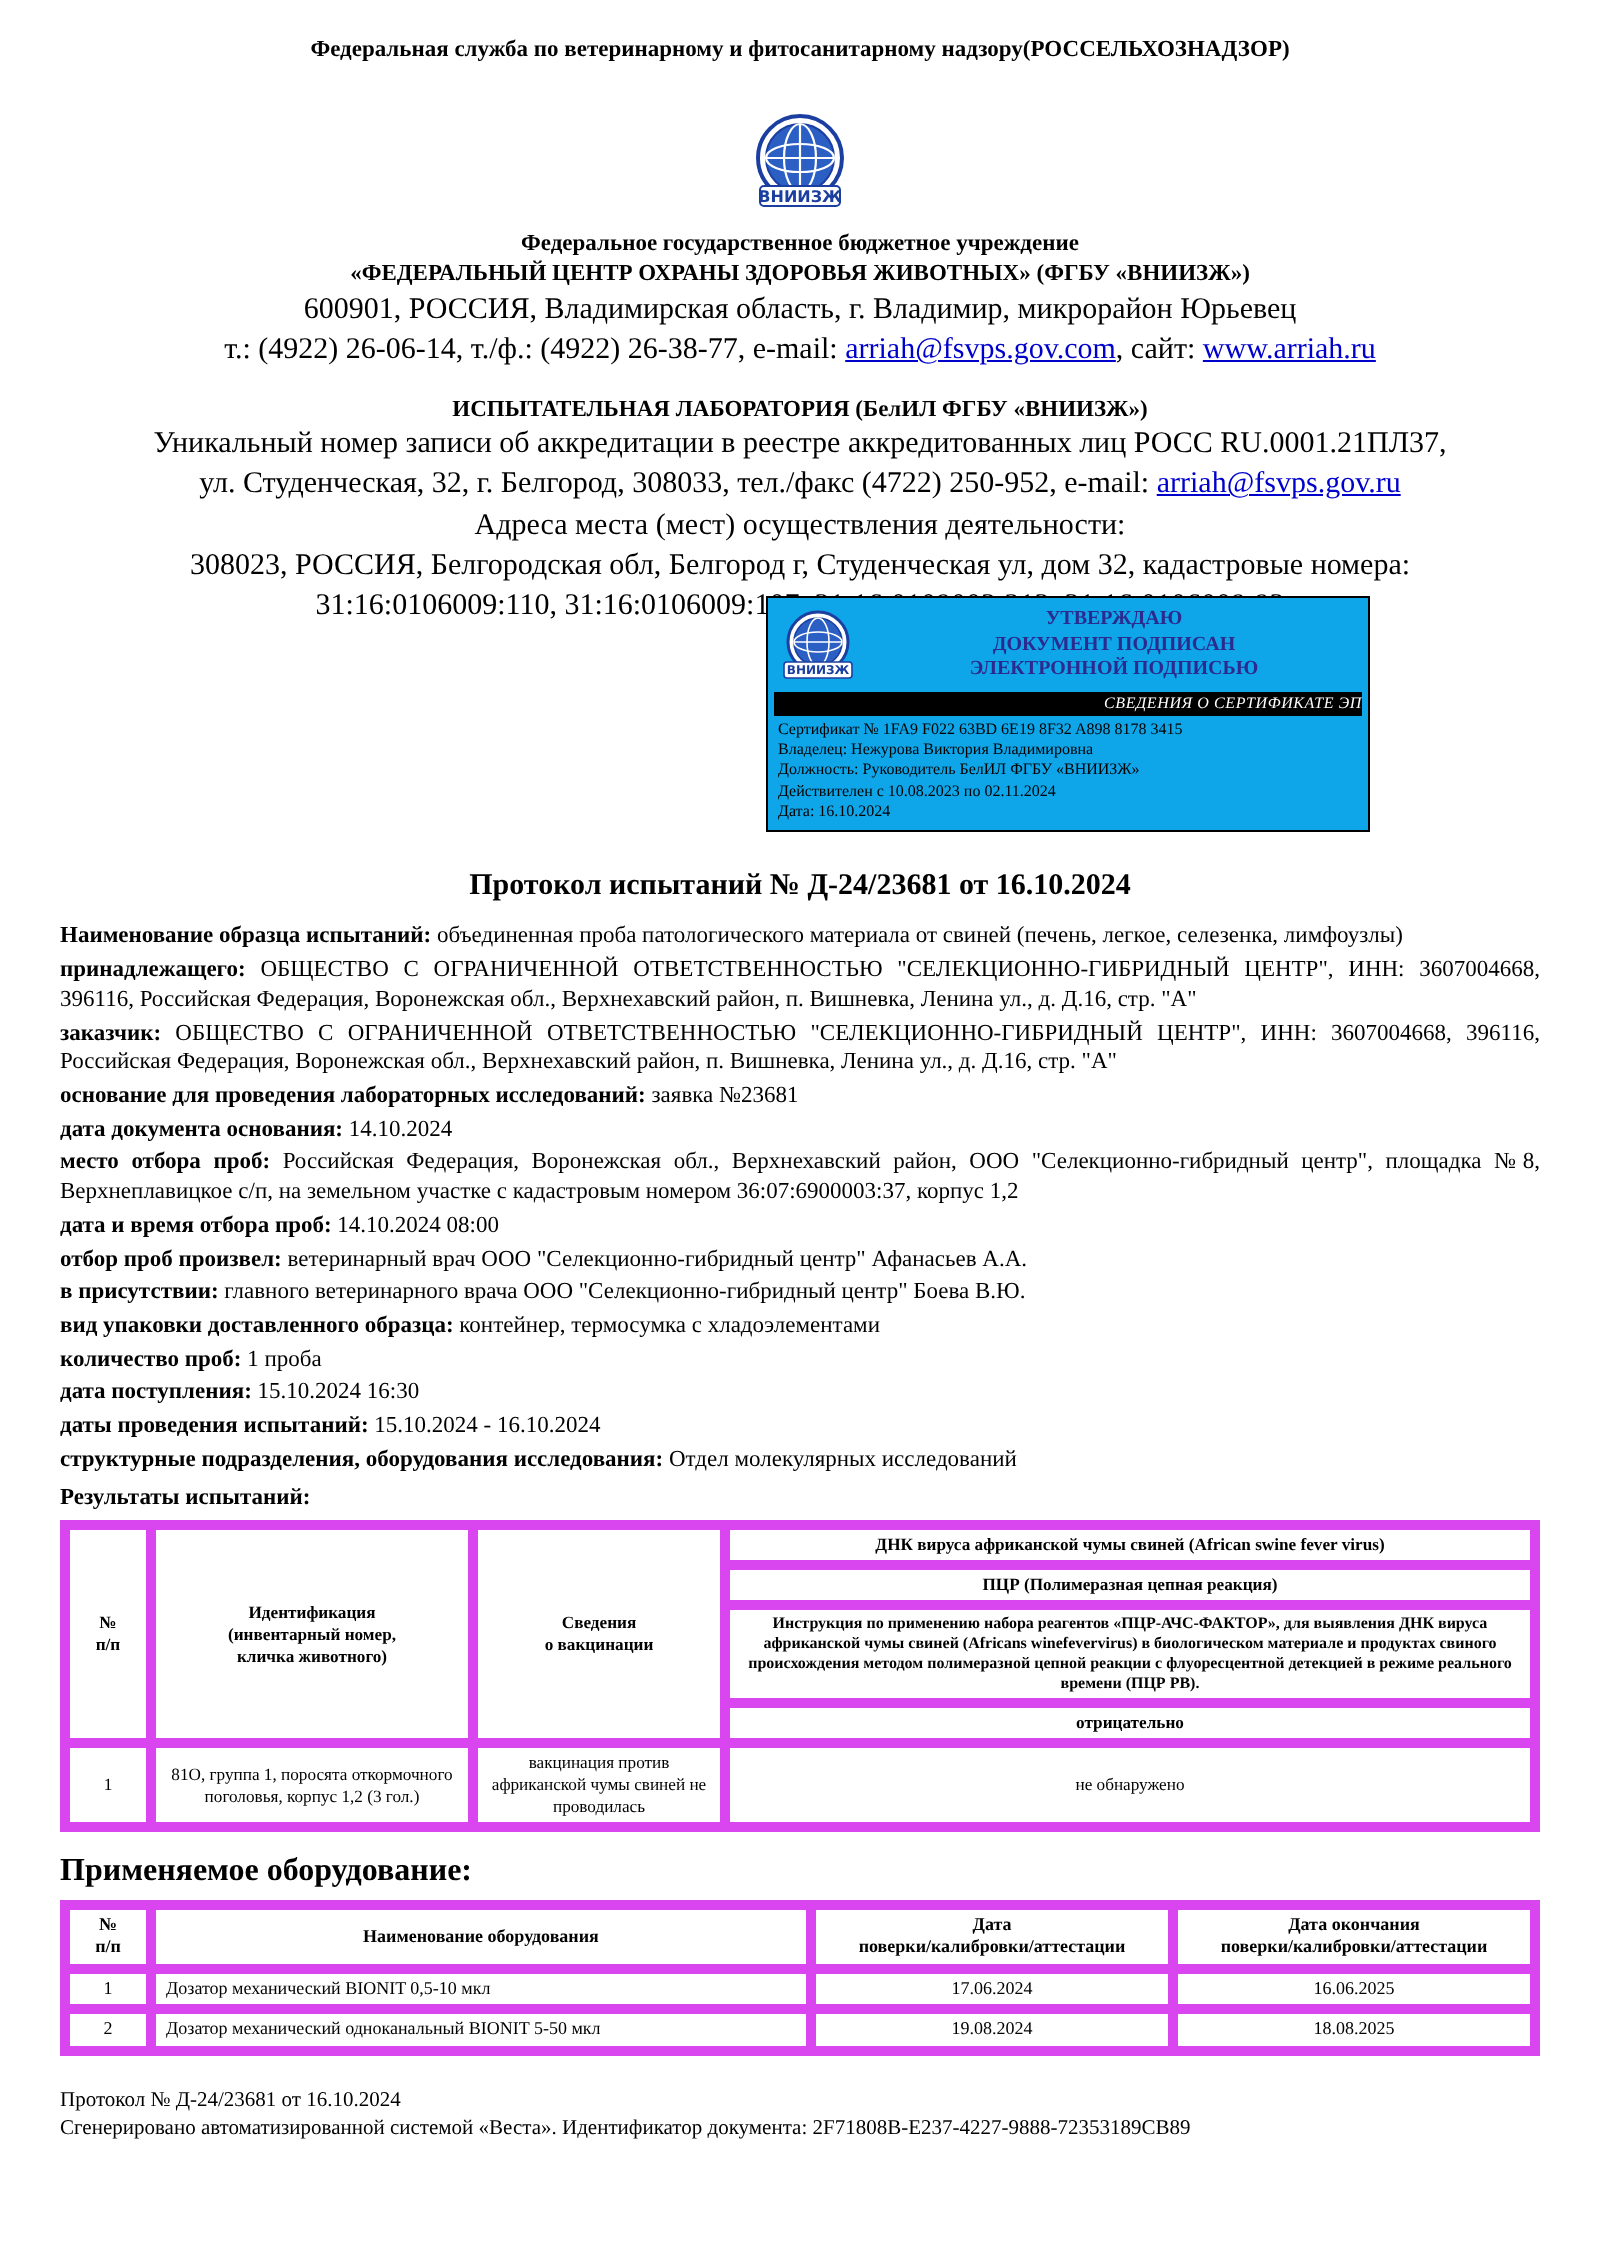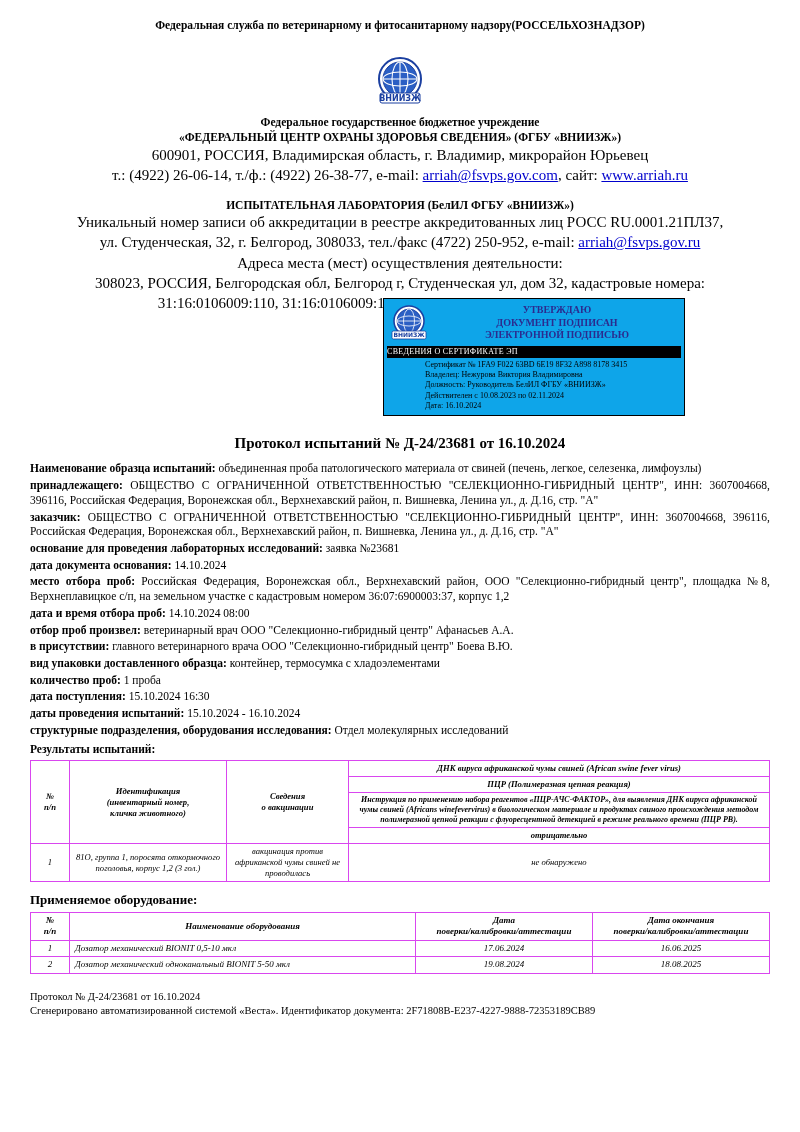--- a/index.html
+++ b/index.html
@@ -72,62 +72,61 @@
     flex: 1;
     text-align: center;
     color: #2b2b8f;
     font-weight: bold;
     font-size: 10px;
     line-height: 1.25;
   }
   .stamp-bar {
     background: #000;
     color: #fff;
-    text-align: left;
+    text-align: right;
     font-size: 8px;
     letter-spacing: .3px;
     padding: 1px 0;
     margin: 2px 3px;
+    font-style: italic;
   }
   .stamp-body {
     padding: 0 5px 3px 5px;
     font-size: 8px;
     line-height: 1.3;
-    margin-left: 36px;
   }
 
   .doc-title {
     text-align: center;
     font-weight: bold;
     font-size: 15px;
     margin: 10px 0 8px 0;
   }
   .field { margin: 2px 0; text-align: justify; }
   .field .lbl { font-weight: bold; }
 
   .results-label { font-weight: bold; margin-top: 4px; }
 
   table {
     border-collapse: collapse;
     width: 100%;
     font-size: 9px;
   }
   table td, table th {
-    border: 1px solid #d946ef;
+    border: 5px solid #d946ef;
     padding: 2px 3px;
     vertical-align: middle;
     text-align: center;
-    font-style: italic;
   }
   .tbl-main { margin-top: 4px; }
   .tbl-main .hdr { font-weight: bold; font-size: 8.6px; }
   .tbl-main .instr { font-size: 8px; font-weight: bold; line-height: 1.25; }
   .tbl-main td.cell { font-size: 8.6px; }
 
-  .equip-label { font-weight: bold; margin: 10px 0 3px 0; font-size: 13px; }
+  .equip-label { font-weight: bold; margin: 10px 0 3px 0; font-size: 16px; }
   .tbl-equip th { font-weight: bold; font-size: 9px; }
   .tbl-equip td { font-size: 9px; }
   .tbl-equip td.left { text-align: left; padding-left: 5px; }
 
   .footer { margin-top: 16px; font-size: 10.5px; }
   .footer div { margin: 1px 0; }
 </style>
 </head>
 <body>
 
@@ -144,21 +143,21 @@
         <ellipse cx="28" cy="26" rx="8" ry="17" fill="none" stroke="#ffffff" stroke-width="1.1"></ellipse>
         <line x1="11" y1="26" x2="45" y2="26" stroke="#ffffff" stroke-width="1.1"></line>
         <line x1="28" y1="9" x2="28" y2="43" stroke="#ffffff" stroke-width="1.1"></line>
         <rect x="8" y="40" width="40" height="10" rx="2" fill="#ffffff" stroke="#1b3fa0" stroke-width="1"></rect>
         <text x="28" y="48" font-family="DejaVu Sans, sans-serif" font-size="8" font-weight="bold" fill="#1b3fa0" text-anchor="middle">ВНИИЗЖ</text>
       </svg>
     </div>
   </div>
 
   <div class="line bold">Федеральное государственное бюджетное учреждение</div>
-  <div class="line bold">«ФЕДЕРАЛЬНЫЙ ЦЕНТР ОХРАНЫ ЗДОРОВЬЯ СВЕДЕНИЯ» (ФГБУ «ВНИИЗЖ»)</div>
+  <div class="line bold">«ФЕДЕРАЛЬНЫЙ ЦЕНТР ОХРАНЫ ЗДОРОВЬЯ ЖИВОТНЫХ» (ФГБУ «ВНИИЗЖ»)</div>
   <div class="line small">600901, РОССИЯ, Владимирская область, г. Владимир, микрорайон Юрьевец</div>
   <div class="line small">
     <span>т.: (4922) 26-06-14, т./ф.: (4922) 26-38-77, e-mail: </span><a href="#">arriah@fsvps.gov.com</a><span>, сайт: </span><a href="#">www.arriah.ru</a>
   </div>
 
   <div class="gap-md"></div>
 
   <div class="line bold">ИСПЫТАТЕЛЬНАЯ ЛАБОРАТОРИЯ (БелИЛ ФГБУ «ВНИИЗЖ»)</div>
   <div class="line small">Уникальный номер записи об аккредитации в реестре аккредитованных лиц РОСС RU.0001.21ПЛ37,</div>
   <div class="line small">

